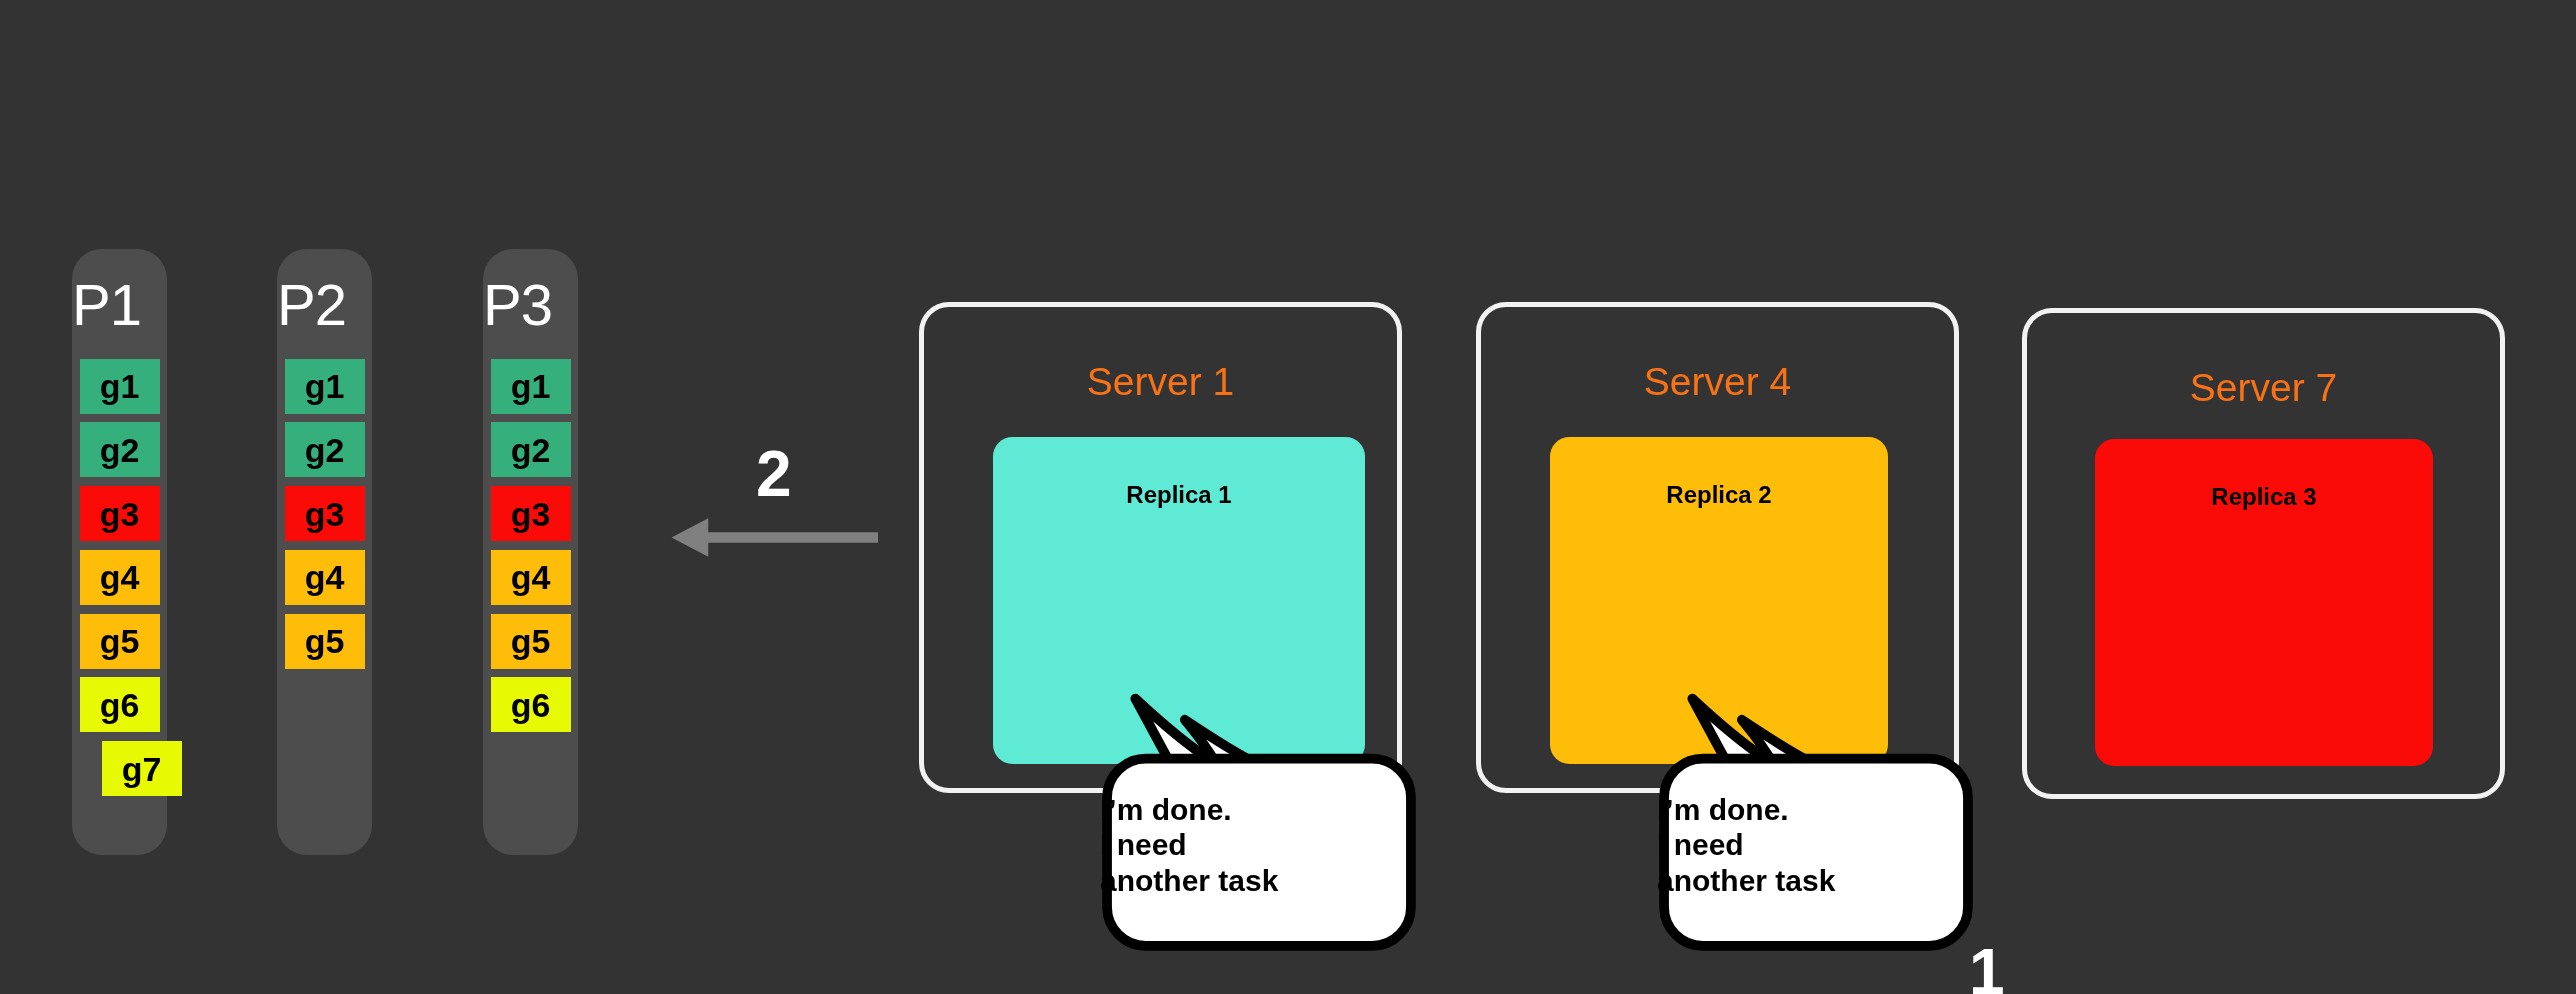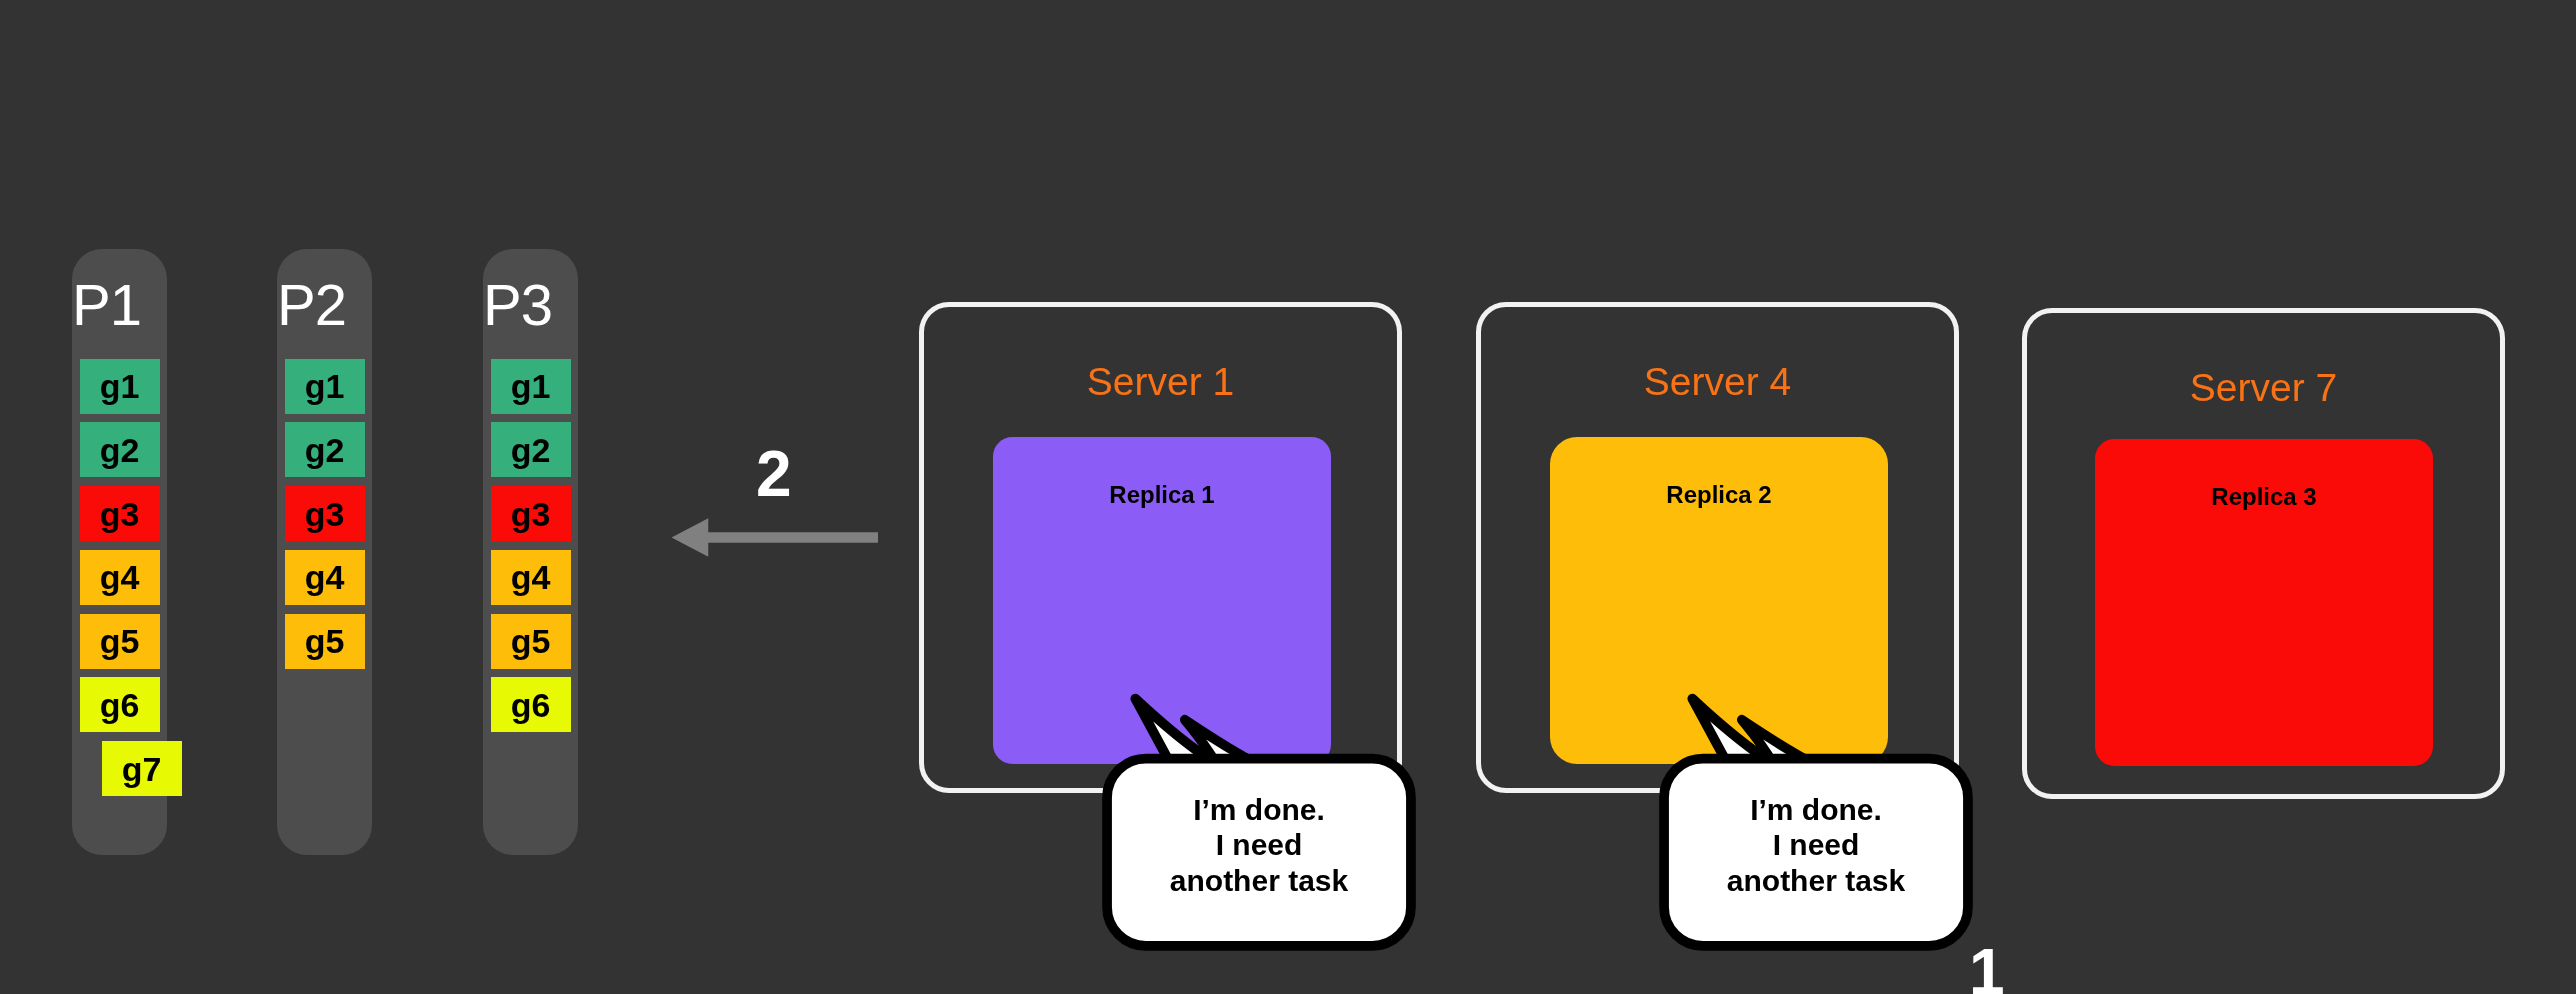--- a/index.html
+++ b/index.html
@@ -112,21 +112,20 @@
 
   
   .bubble {
     position: absolute;
   }
   .bubble svg { display: block; overflow: visible; }
   .bubble-text {
     position: absolute;
     left: 0;
     right: 0;
-    text-align: center;
     color: #000000;
     font-size: 30px;
     font-weight: bold;
     line-height: 1.18;
     font-family: "Liberation Sans", sans-serif;
     white-space: pre-line;
   }
 
   
   .step-number {
@@ -218,21 +217,21 @@
   <div class="flow-arrow-wrap" style="left:667px; top:513px; width:212px; height:49px;">
     <svg width="212" height="49" viewBox="0 0 240 56">
       <path d="M 240 22 L 46 22 L 46 6 L 4 28 L 46 50 L 46 34 L 240 34 Z" fill="#808080"></path>
     </svg>
   </div>
   <div class="flow-arrow-label" style="left:756px; top:442px;">2</div>
 
   <div class="server-box" style="left:919px; top:302px; width:483px; height:491px;">
     <div class="server-title" style="top:55px;">Server 1</div>
   </div>
-  <div class="replica-box" style="left:993px; top:437px; width:338px; height:327px; background:#8b5cf6;">
+  <div class="replica-box" style="left:993px; top:437px; width:372px; height:327px; background:#5eead4;">
     <div class="replica-label" style="top:46px;">Replica 1</div>
   </div>
 
   <div class="bubble" style="left:1100px; top:688px; width:318px; height:265px;">
     <svg width="318" height="265" viewBox="0 0 360 300">
       <path d="M 40 12
                C 70 40, 100 66, 132 86
                C 118 62, 104 46, 96 36
                C 120 52, 150 72, 178 86
                L 80 86
@@ -240,21 +239,21 @@
       <rect x="8" y="80" width="344" height="212" rx="44" ry="44" fill="#ffffff" stroke="#000000" stroke-width="11"></rect>
     </svg>
     <div class="bubble-text" style="top:104px;">I’m done.
 I need
 another task</div>
   </div>
 
   <div class="server-box" style="left:1476px; top:302px; width:483px; height:491px;">
     <div class="server-title" style="top:55px;">Server 4</div>
   </div>
-  <div class="replica-box" style="left:1550px; top:437px; width:338px; height:327px; background:#fdbd08;border-radius:27px;">
+  <div class="replica-box" style="left:1550px; top:437px; width:338px; height:327px; background:#fdbd08;">
     <div class="replica-label" style="top:46px;">Replica 2</div>
   </div>
 
   <div class="bubble" style="left:1657px; top:688px; width:318px; height:265px;">
     <svg width="318" height="265" viewBox="0 0 360 300">
       <path d="M 40 12
                C 70 40, 100 66, 132 86
                C 118 62, 104 46, 96 36
                C 120 52, 150 72, 178 86
                L 80 86

